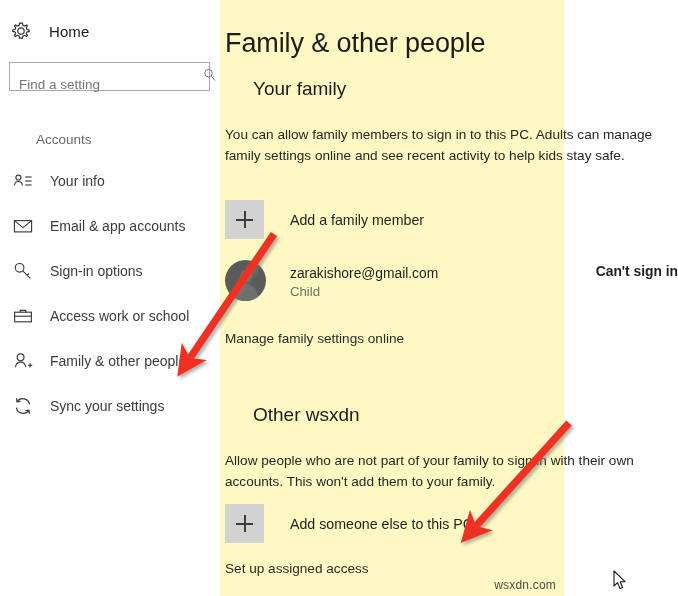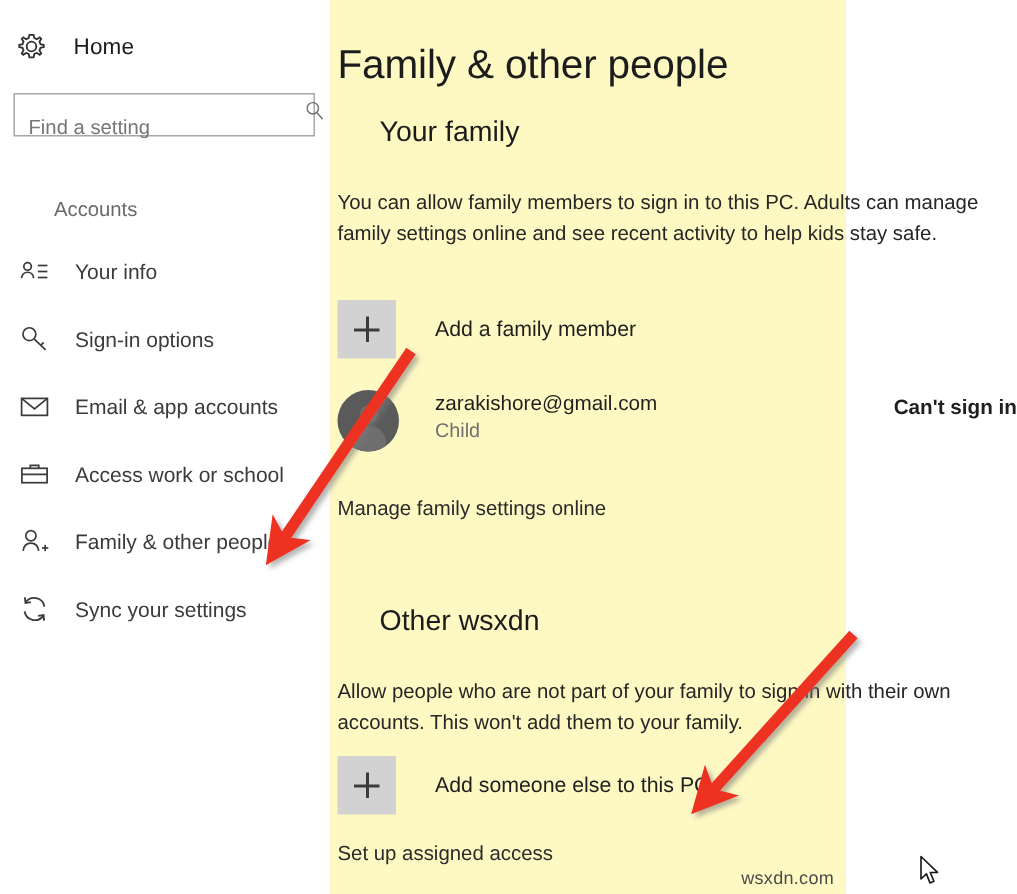--- a/index.html
+++ b/index.html
@@ -149,21 +149,21 @@
     font-size: 14.2px;
     color: #1f1f1f;
     white-space: nowrap;
   }
 
   
   #account-row {
     position: absolute;
     left: 0; top: 260px;
     width: 453px;
-    display: flex; align-items: flex-start;
+    display: flex; align-items: flex-end;
   }
   .avatar {
     width: 41px; height: 41px;
     border-radius: 50%;
     background: #5a5a5a;
     position: relative;
     flex: 0 0 41px;
     overflow: hidden;
   }
   .avatar .head {
@@ -272,39 +272,39 @@
             </g>
           </svg>
         </span>
         <span class="nav-text">Your info</span>
       </div>
 
       <div class="nav-item">
         <span class="nav-ico">
           <svg viewBox="0 0 22 22" width="22" height="22">
             <g fill="none" stroke="#3b3b3b" stroke-width="1.15">
+              <rect x="2.4" y="5.6" width="17.2" height="11.3"></rect>
+              <path d="M2.4 5.6 L11 12.6 L19.6 5.6"></path>
+            </g>
+          </svg>
+        </span>
+        <span class="nav-text">Email &amp; app accounts</span>
+      </div>
+
+      <div class="nav-item">
+        <span class="nav-ico">
+          <svg viewBox="0 0 22 22" width="22" height="22">
+            <g fill="none" stroke="#3b3b3b" stroke-width="1.15">
               <circle cx="7.6" cy="7.8" r="4.3"></circle>
               <line x1="10.7" y1="10.9" x2="18.4" y2="18.3"></line>
               <line x1="15.2" y1="15.2" x2="17.1" y2="13.3"></line>
             </g>
           </svg>
         </span>
         <span class="nav-text">Sign-in options</span>
-      </div>
-
-      <div class="nav-item">
-        <span class="nav-ico">
-          <svg viewBox="0 0 22 22" width="22" height="22">
-            <g fill="none" stroke="#3b3b3b" stroke-width="1.15">
-              <rect x="2.4" y="5.6" width="17.2" height="11.3"></rect>
-              <path d="M2.4 5.6 L11 12.6 L19.6 5.6"></path>
-            </g>
-          </svg>
-        </span>
-        <span class="nav-text">Email &amp; app accounts</span>
       </div>
 
       <div class="nav-item">
         <span class="nav-ico">
           <svg viewBox="0 0 22 22" width="22" height="22">
             <g fill="none" stroke="#3b3b3b" stroke-width="1.15">
               <rect x="2.6" y="7.2" width="16.8" height="9.6"></rect>
               <path d="M8.2 7.2 V5.3 h5.6 V7.2"></path>
               <line x1="2.6" y1="11.2" x2="19.4" y2="11.2"></line>
             </g>

